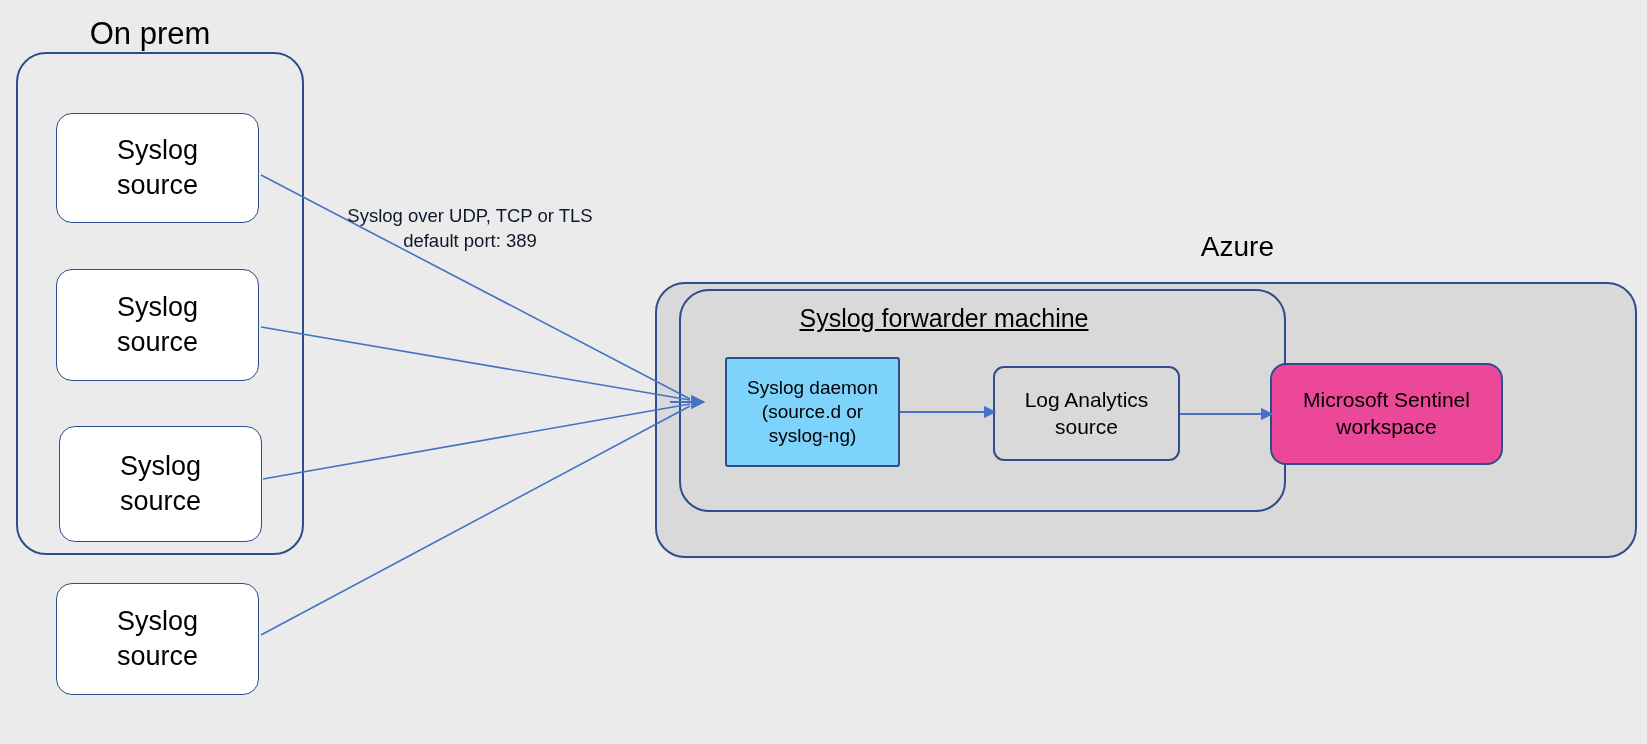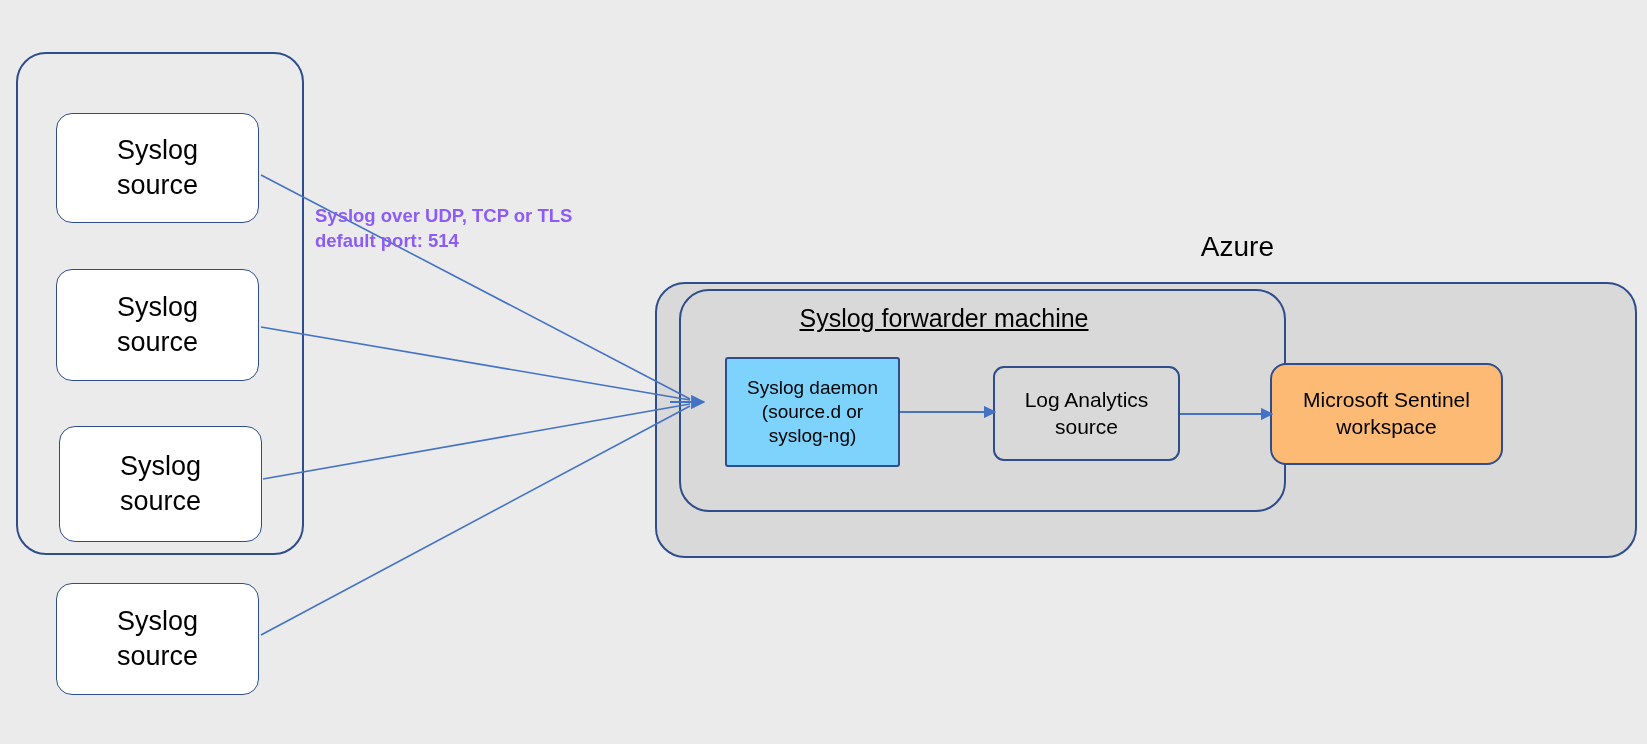--- a/index.html
+++ b/index.html
@@ -91,37 +91,37 @@
     font-size: 19px;
   }
   
   .box-gray {
     background: #d9d9d9;
     border: 2.2px solid #2e4d8c;
     border-radius: 16px;
     font-size: 21px;
   }
   .box-sentinel {
-    background: #fdba74;
+    background: #ec4899;
     border: 2.2px solid #2e4d8c;
     border-radius: 16px;
     font-size: 21px;
     font-family: "Liberation Sans", sans-serif;
   }
 
   .node-lines { display: block; }
   .node-lines span { display: block; }
 
   
   .edge-label {
     position: absolute;
-    color: #8b5cf6;
+    color: #0f172a;
+    text-align: center;
     white-space: nowrap;
     line-height: 1.35;
-    font-weight: bold;
   }
   .lbl-syslog-proto {
     font-size: 18.5px;
     left: 315px;
     top: 204px;
     width: 310px;
   }
   .lbl-tcp-port {
     font-size: 17.5px;
     left: 888px;
@@ -137,20 +137,21 @@
     width: 1647px;
     height: 744px;
     pointer-events: none;
   }
 </style>
 </head>
 <body>
 
 <div id="canvas">
 
+  <div class="group-title title-onprem">On prem</div>
   <div class="group group-onprem" style="left:16px; top:52px; width:288px; height:503px;"></div>
 
   <div class="node box-source" style="left:56px; top:113px; width:203px; height:110px;">
     <span class="node-lines">
       <span>Syslog</span>
       <span>source</span>
     </span>
   </div>
 
   <div class="node box-source" style="left:56px; top:269px; width:203px; height:112px;">
@@ -222,17 +223,17 @@
 
     <line x1="670" y1="402" x2="704" y2="402" stroke="#4472c4" stroke-width="2.2" marker-end="url(#arrow-big)"></line>
 
     <line x1="900" y1="412" x2="995" y2="412" stroke="#4472c4" stroke-width="1.8" marker-end="url(#arrow-thin)"></line>
 
     <line x1="1180" y1="414" x2="1272" y2="414" stroke="#4472c4" stroke-width="1.8" marker-end="url(#arrow-thin)"></line>
   </svg>
 
   <div class="edge-label lbl-syslog-proto">
     <span>Syslog over UDP, TCP or TLS</span><br>
-    <span>default port: 514</span>
+    <span>default port: 389</span>
   </div>
 
 
 </div>
 
 </body></html>

